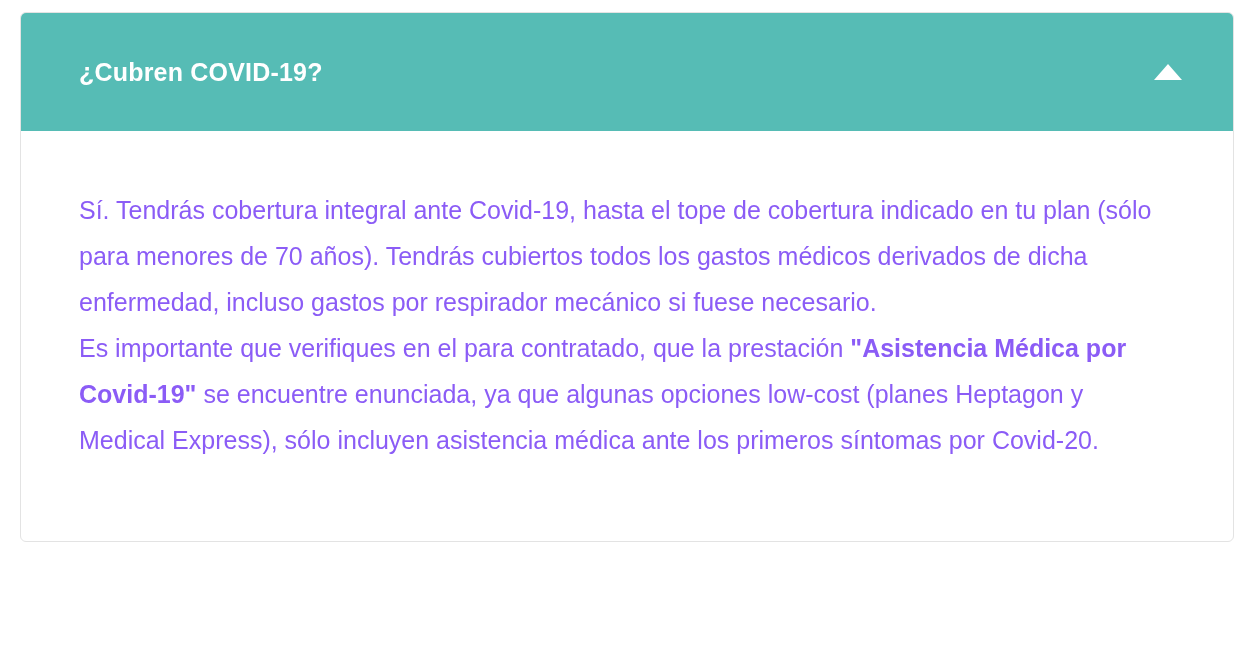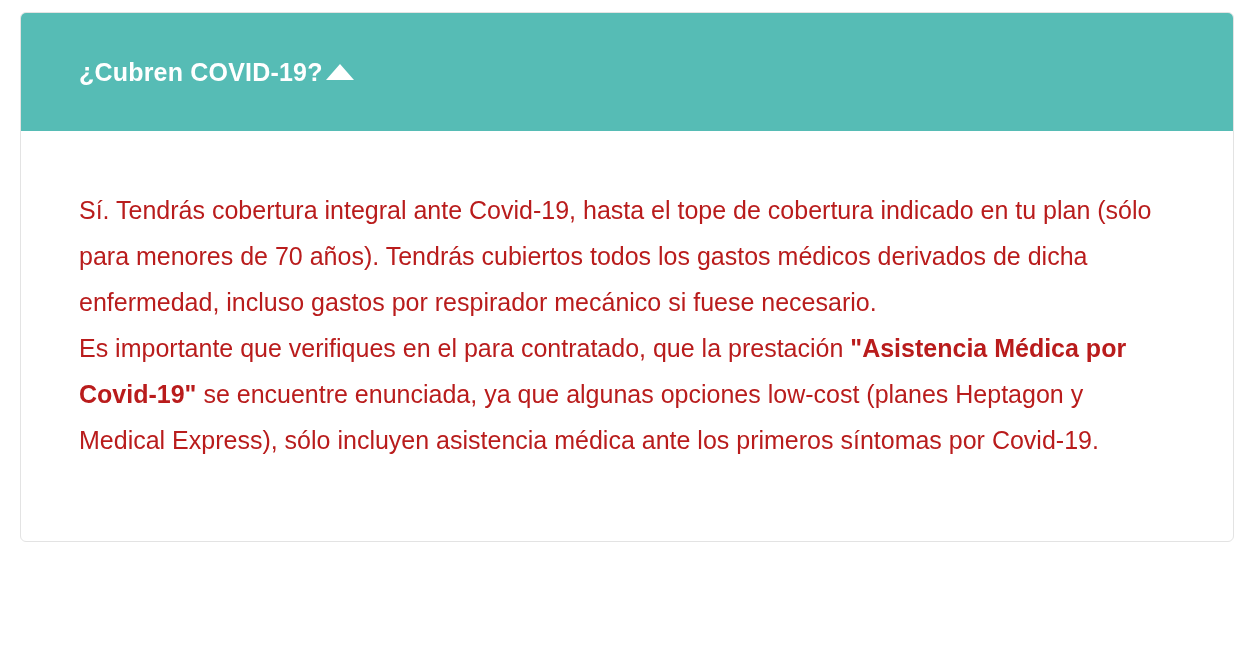--- a/index.html
+++ b/index.html
@@ -24,20 +24,21 @@
     border-radius: 6px;
     box-sizing: border-box;
     overflow: hidden;
   }
 
   .accordion-header {
     background: #56bcb5;
     height: 118px;
     display: flex;
     align-items: center;
+    justify-content: space-between;
     padding: 0 40px 0 58px;
     box-sizing: border-box;
     cursor: pointer;
   }
 
   .accordion-title {
     color: #ffffff;
     font-size: 25px;
     font-weight: bold;
     letter-spacing: 0.2px;
@@ -55,21 +56,21 @@
   .accordion-toggle svg {
     display: block;
   }
 
   .accordion-body {
     padding: 56px 58px 78px 58px;
     box-sizing: border-box;
   }
 
   .accordion-text {
-    color: #b91c1c;
+    color: #8b5cf6;
     font-size: 25px;
     line-height: 46px;
     margin: 0;
     font-weight: normal;
   }
 
   .accordion-text b {
     font-weight: bold;
   }
 
@@ -86,16 +87,16 @@
     <span class="accordion-title">¿Cubren COVID-19?</span>
     <span class="accordion-toggle">
       <svg width="30" height="18" viewBox="0 0 30 18" aria-hidden="true">
         <polygon points="15,1 29,17 1,17" fill="#ffffff"></polygon>
       </svg>
     </span>
   </div>
 
   <div class="accordion-body">
     <p class="accordion-text para">Sí. Tendrás cobertura integral ante Covid-19, hasta el tope de cobertura indicado en tu plan (sólo para menores de 70 años). Tendrás cubiertos todos los gastos médicos derivados de dicha enfermedad, incluso gastos por respirador mecánico si fuese necesario.</p>
-    <p class="accordion-text para"><span>Es importante que verifiques en el para contratado, que la prestación </span><b>"Asistencia Médica por Covid-19"</b><span> se encuentre enunciada, ya que algunas opciones low-cost (planes Heptagon y Medical Express), sólo incluyen asistencia médica ante los primeros síntomas por Covid-19.</span></p>
+    <p class="accordion-text para"><span>Es importante que verifiques en el para contratado, que la prestación </span><b>"Asistencia Médica por Covid-19"</b><span> se encuentre enunciada, ya que algunas opciones low-cost (planes Heptagon y Medical Express), sólo incluyen asistencia médica ante los primeros síntomas por Covid-20.</span></p>
   </div>
 
 </div>
 
 </body></html>

